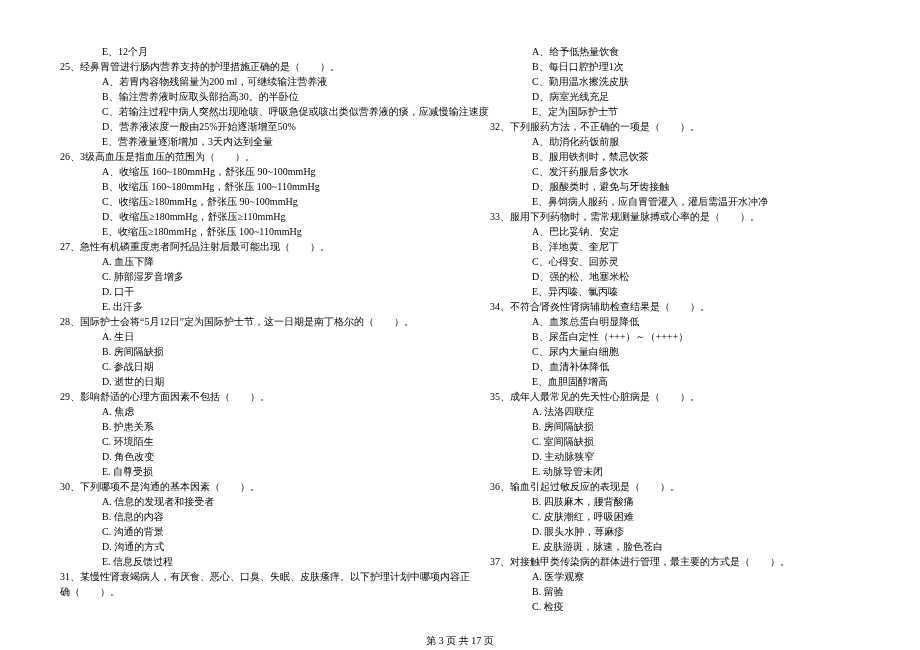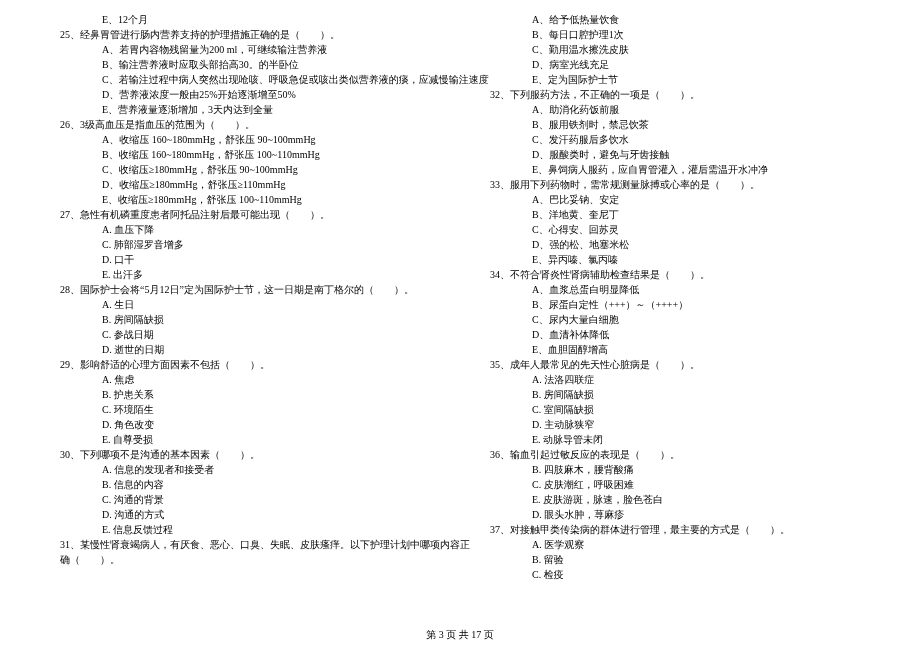--- a/index.html
+++ b/index.html
@@ -18,35 +18,36 @@
     display: flex;
     padding: 12px 40px 0 60px;
     box-sizing: border-box;
     height: 620px;
   }
   .col {
     width: 50%;
     padding-right: 20px;
     box-sizing: border-box;
     line-height: 1.5;
+    margin-top: 32px;
   }
   .col.right {
     padding-left: 20px;
     padding-right: 0;
   }
   .qline {
     white-space: nowrap;
   }
   .opt {
     padding-left: 42px;
     white-space: nowrap;
   }
   .footer {
     position: absolute;
-    bottom: 8px;
+    bottom: 2px;
     width: 100%;
     text-align: center;
     font-size: 10px;
   }
 </style>
 </head>
 <body>
 
 <div class="page">
   <div class="col left" id="col-left">
@@ -114,21 +115,21 @@
       <div class="opt">E、血胆固醇增高</div>
       <div class="qline">35、成年人最常见的先天性心脏病是（　　）。</div>
       <div class="opt">A. 法洛四联症</div>
       <div class="opt">B. 房间隔缺损</div>
       <div class="opt">C. 室间隔缺损</div>
       <div class="opt">D. 主动脉狭窄</div>
       <div class="opt">E. 动脉导管未闭</div>
       <div class="qline">36、输血引起过敏反应的表现是（　　）。</div>
       <div class="opt">B. 四肢麻木，腰背酸痛</div>
       <div class="opt">C. 皮肤潮红，呼吸困难</div>
+      <div class="opt">D. 眼头水肿，荨麻疹</div>
       <div class="opt">E. 皮肤游斑，脉速，脸色苍白</div>
-      <div class="opt">D. 眼头水肿，荨麻疹</div>
       <div class="qline">37、对接触甲类传染病的群体进行管理，最主要的方式是（　　）。</div>
       <div class="opt">A. 医学观察</div>
       <div class="opt">B. 留验</div>
       <div class="opt">C. 检疫</div>
     </div>
 </div>
 <div class="footer">第 3 页 共 17 页</div>
 
 </body></html>

